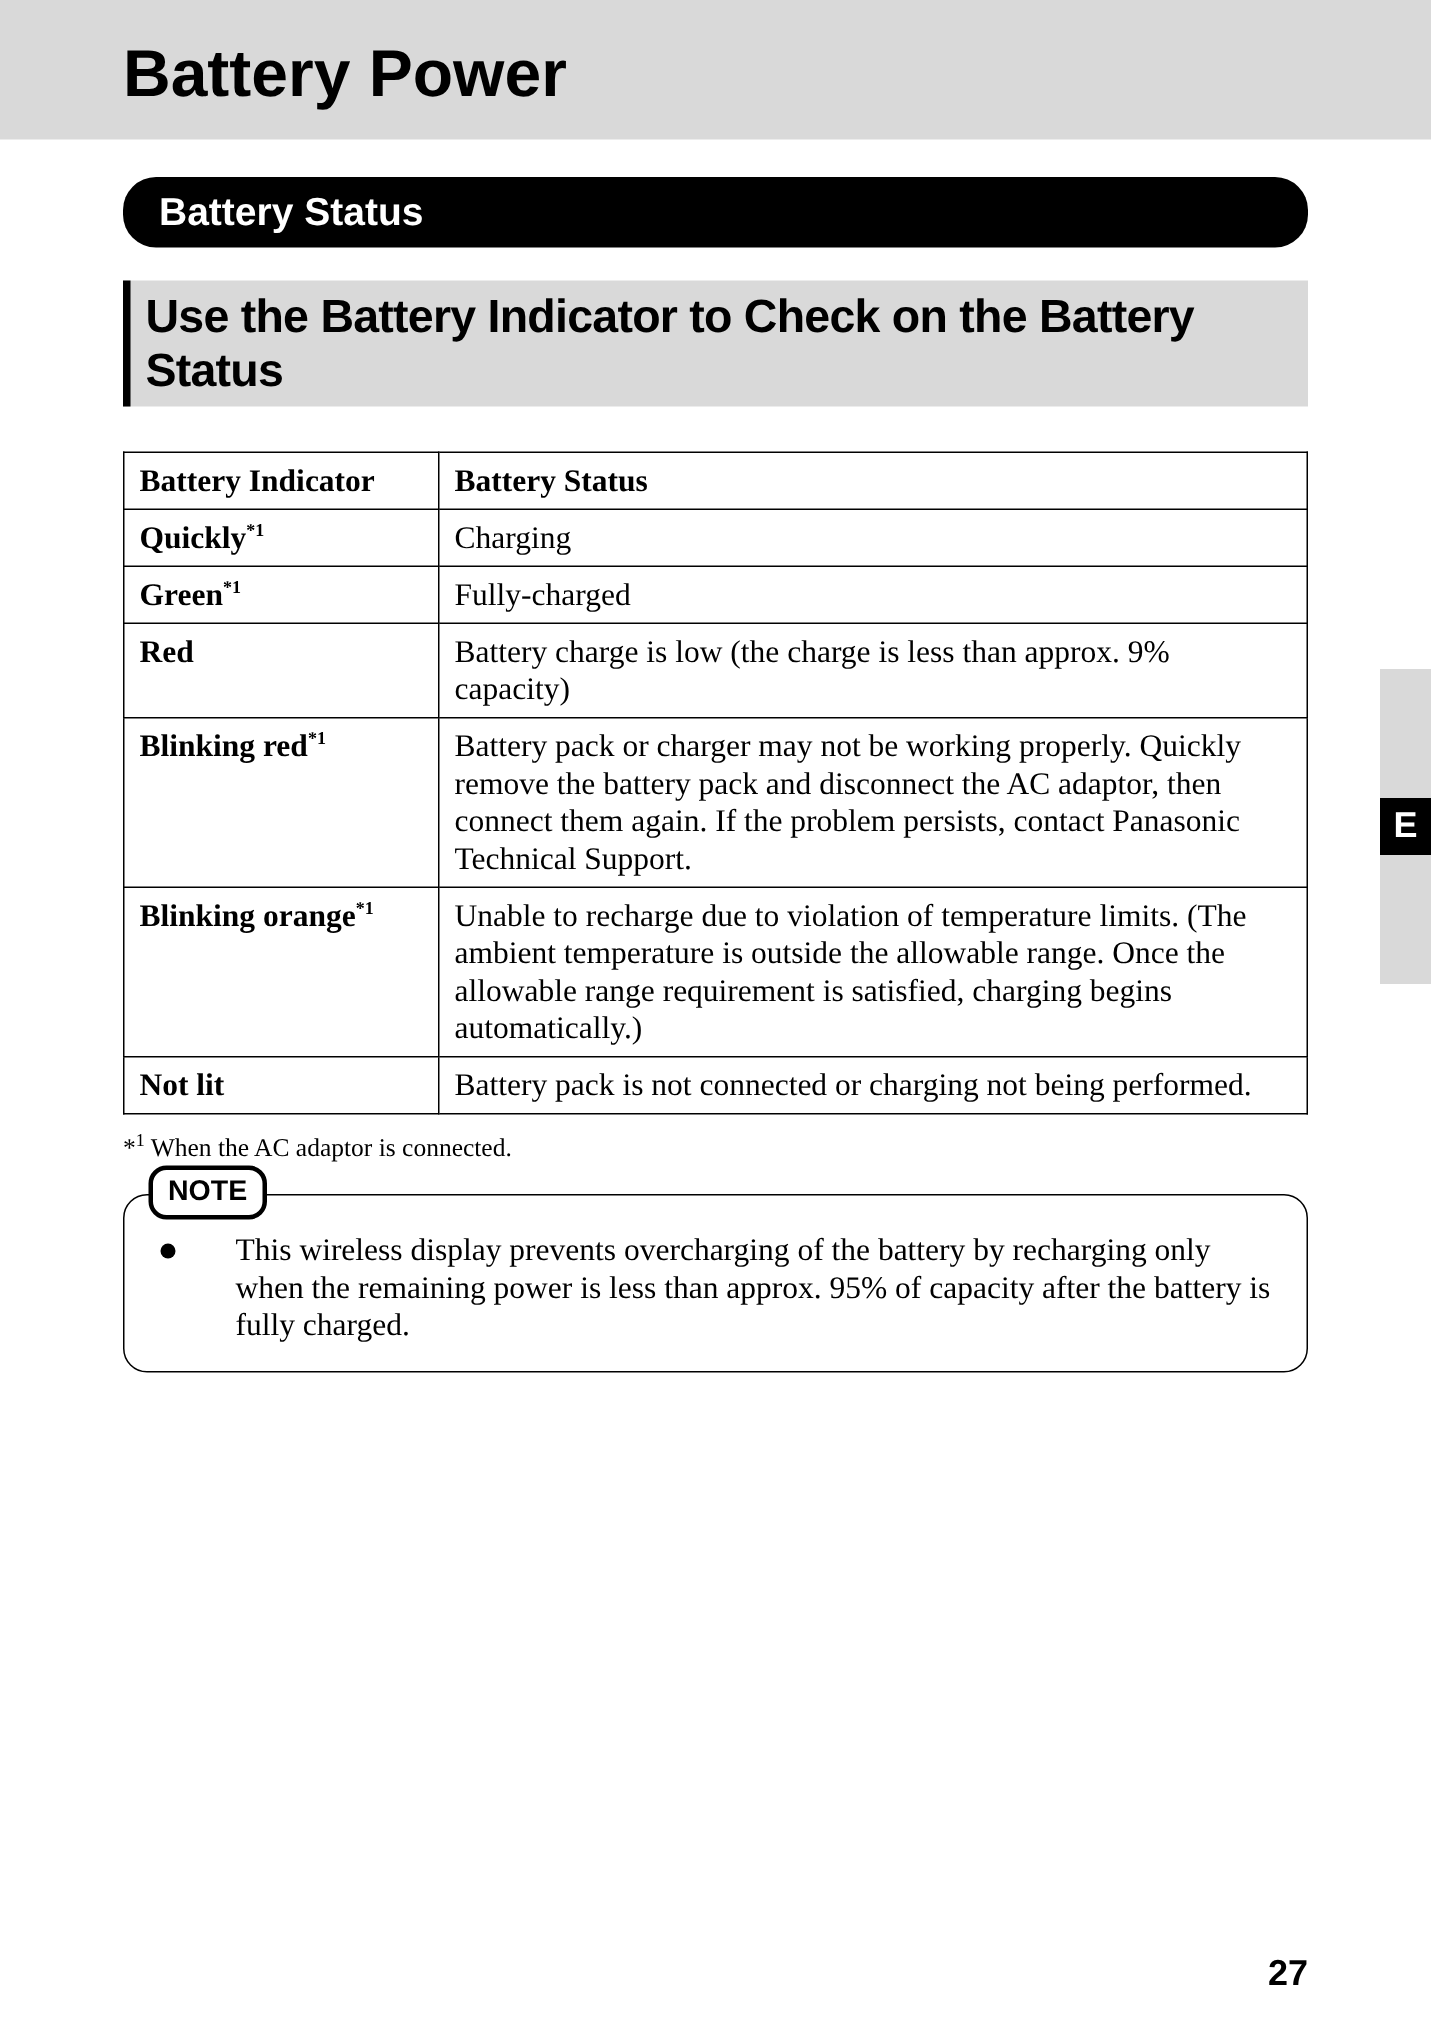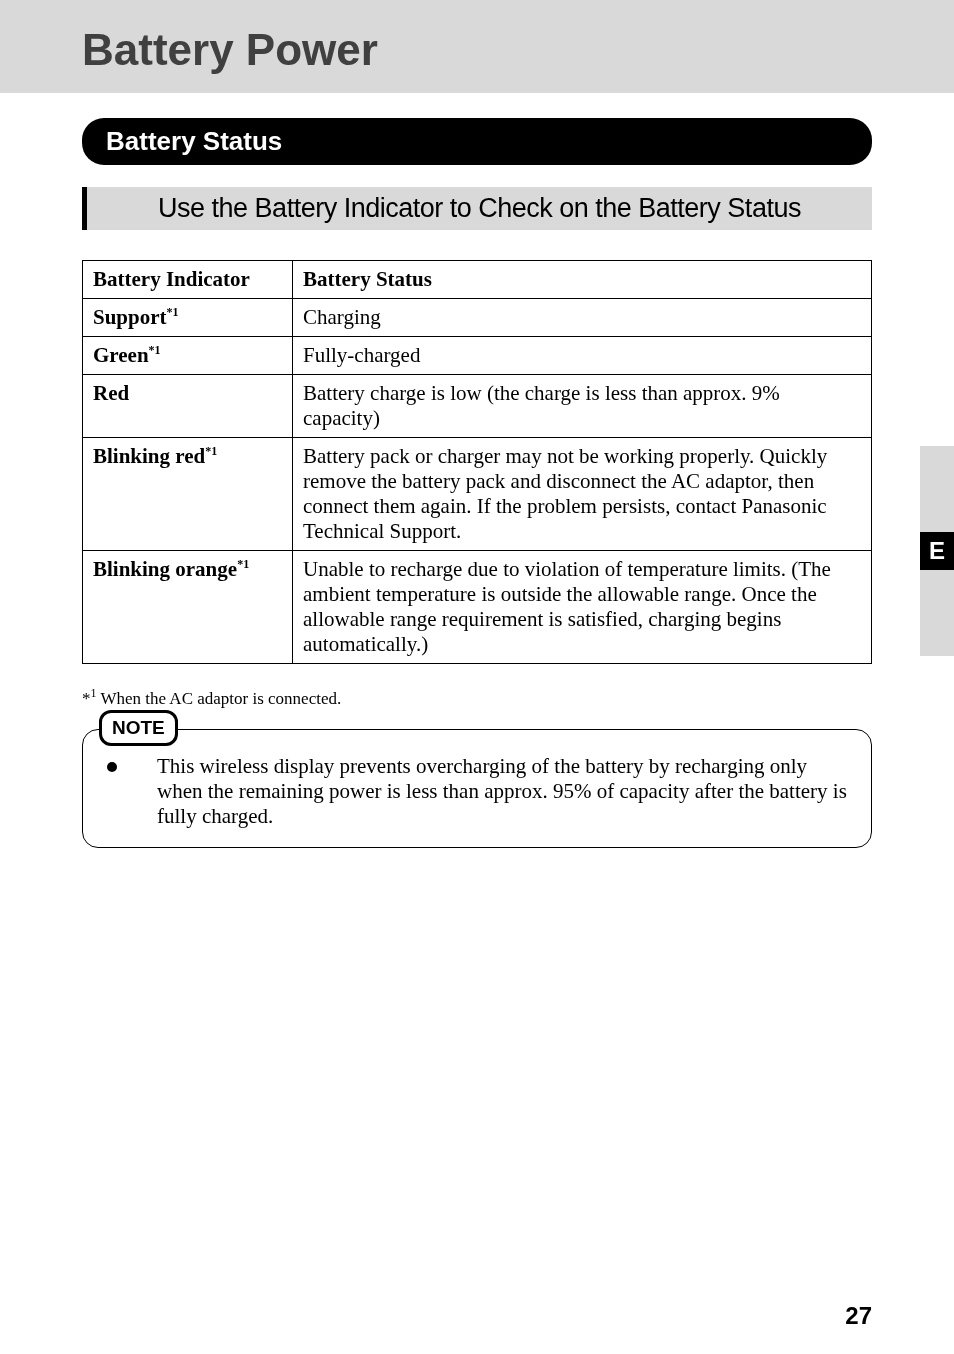--- a/index.html
+++ b/index.html
@@ -15,21 +15,21 @@
       position: relative;
     }
     .header-bar {
       background: #d9d9d9;
       padding: 25px 0 18px 82px;
     }
     .main-title {
       font-family: Arial, Helvetica, sans-serif;
       font-size: 44px;
       font-weight: bold;
-      color: #404040;
+      color: #000000;
     }
     .content {
       padding: 0 82px;
     }
     .section-pill {
       background: #000;
       color: #fff;
       border-radius: 22px;
       padding: 8px 24px;
       margin-top: 25px;
@@ -38,24 +38,23 @@
       font-weight: bold;
     }
     .sub-heading-bar {
       background: #d9d9d9;
       padding: 6px 10px;
       margin-top: 22px;
       border-left: 5px solid #000;
     }
     .sub-heading-bar h3 {
       font-family: Arial, Helvetica, sans-serif;
-      font-size: 27px;
-      font-weight: normal;
+      font-size: 31px;
+      font-weight: bold;
       letter-spacing: -0.5px;
-      text-align: center;
     }
     table.battery-table {
       width: 100%;
       border-collapse: collapse;
       margin-top: 30px;
       font-size: 21px;
     }
     table.battery-table th,
     table.battery-table td {
       border: 1px solid #000;
@@ -69,21 +68,21 @@
     .col-indicator {
       width: 210px;
       font-weight: bold;
     }
     .sup {
       font-size: 12px;
       vertical-align: super;
     }
     .footnote {
       font-size: 17px;
-      margin-top: 22px;
+      margin-top: 10px;
     }
     .note-box {
       border: 1.5px solid #000;
       border-radius: 16px;
       margin-top: 20px;
       padding: 16px 24px 18px 24px;
       position: relative;
       font-size: 21px;
     }
     .note-label {
@@ -163,38 +162,42 @@
 
   <table class="battery-table">
     <thead>
       <tr>
         <th class="col-indicator">Battery Indicator</th>
         <th>Battery Status</th>
       </tr>
     </thead>
     <tbody>
       <tr>
-        <td class="col-indicator"><span>Support</span><span class="sup">*1</span></td>
+        <td class="col-indicator"><span>Quickly</span><span class="sup">*1</span></td>
         <td class="status-text">Charging</td>
       </tr>
       <tr>
         <td class="col-indicator"><span>Green</span><span class="sup">*1</span></td>
         <td class="status-text">Fully-charged</td>
       </tr>
       <tr>
         <td class="col-indicator"><span>Red</span><span class="sup"></span></td>
         <td class="status-text">Battery charge is low (the charge is less than approx. 9% capacity)</td>
       </tr>
       <tr>
         <td class="col-indicator"><span>Blinking red</span><span class="sup">*1</span></td>
         <td class="status-text">Battery pack or charger may not be working properly. Quickly remove the battery pack and disconnect the AC adaptor, then connect them again. If the problem persists, contact Panasonic Technical Support.</td>
       </tr>
       <tr>
         <td class="col-indicator"><span>Blinking orange</span><span class="sup">*1</span></td>
         <td class="status-text">Unable to recharge due to violation of temperature limits. (The ambient temperature is outside the allowable range. Once the allowable range requirement is satisfied, charging begins automatically.)</td>
+      </tr>
+      <tr>
+        <td class="col-indicator"><span>Not lit</span><span class="sup"></span></td>
+        <td class="status-text">Battery pack is not connected or charging not being performed.</td>
       </tr>
     </tbody>
   </table>
 
   <p class="footnote">
     <span>*</span><span class="sup">1</span><span> When the AC adaptor is connected.</span>
   </p>
 
   <div class="note-box">
     <div class="note-label">NOTE</div>

